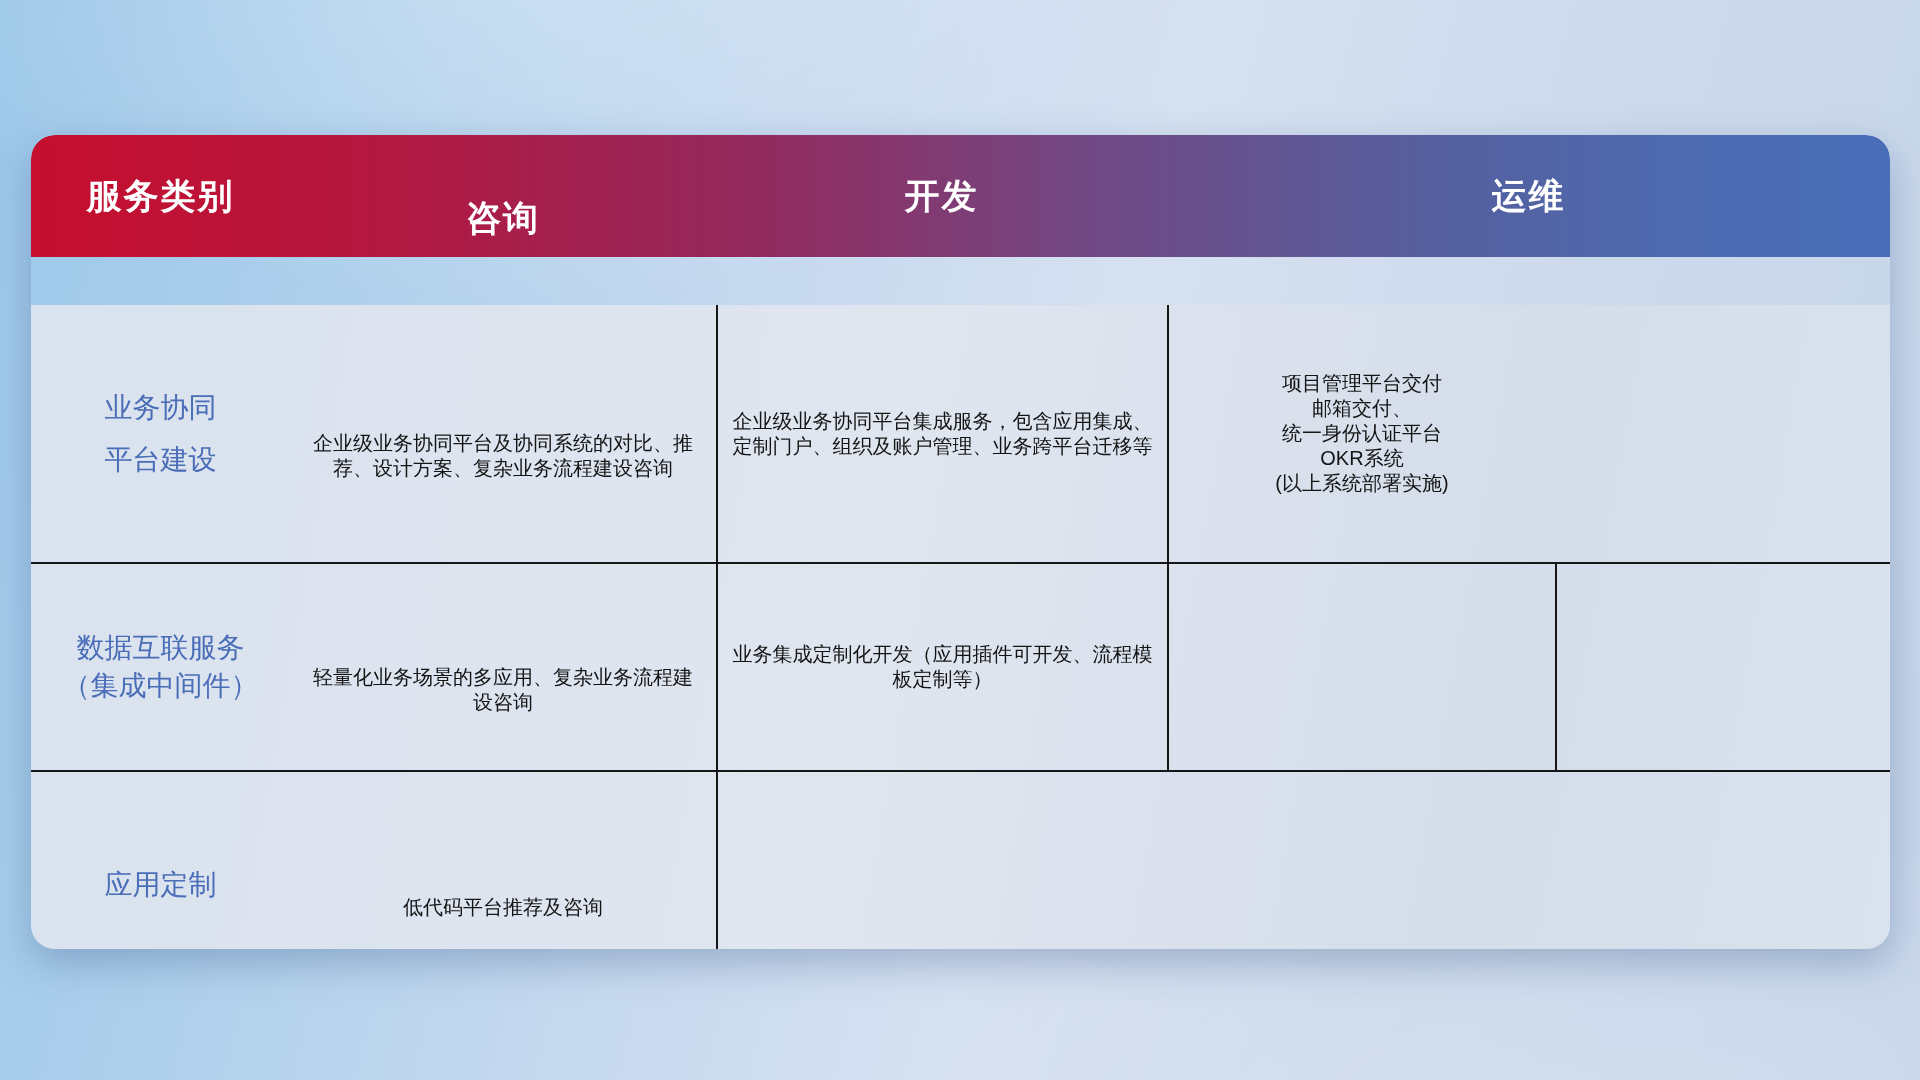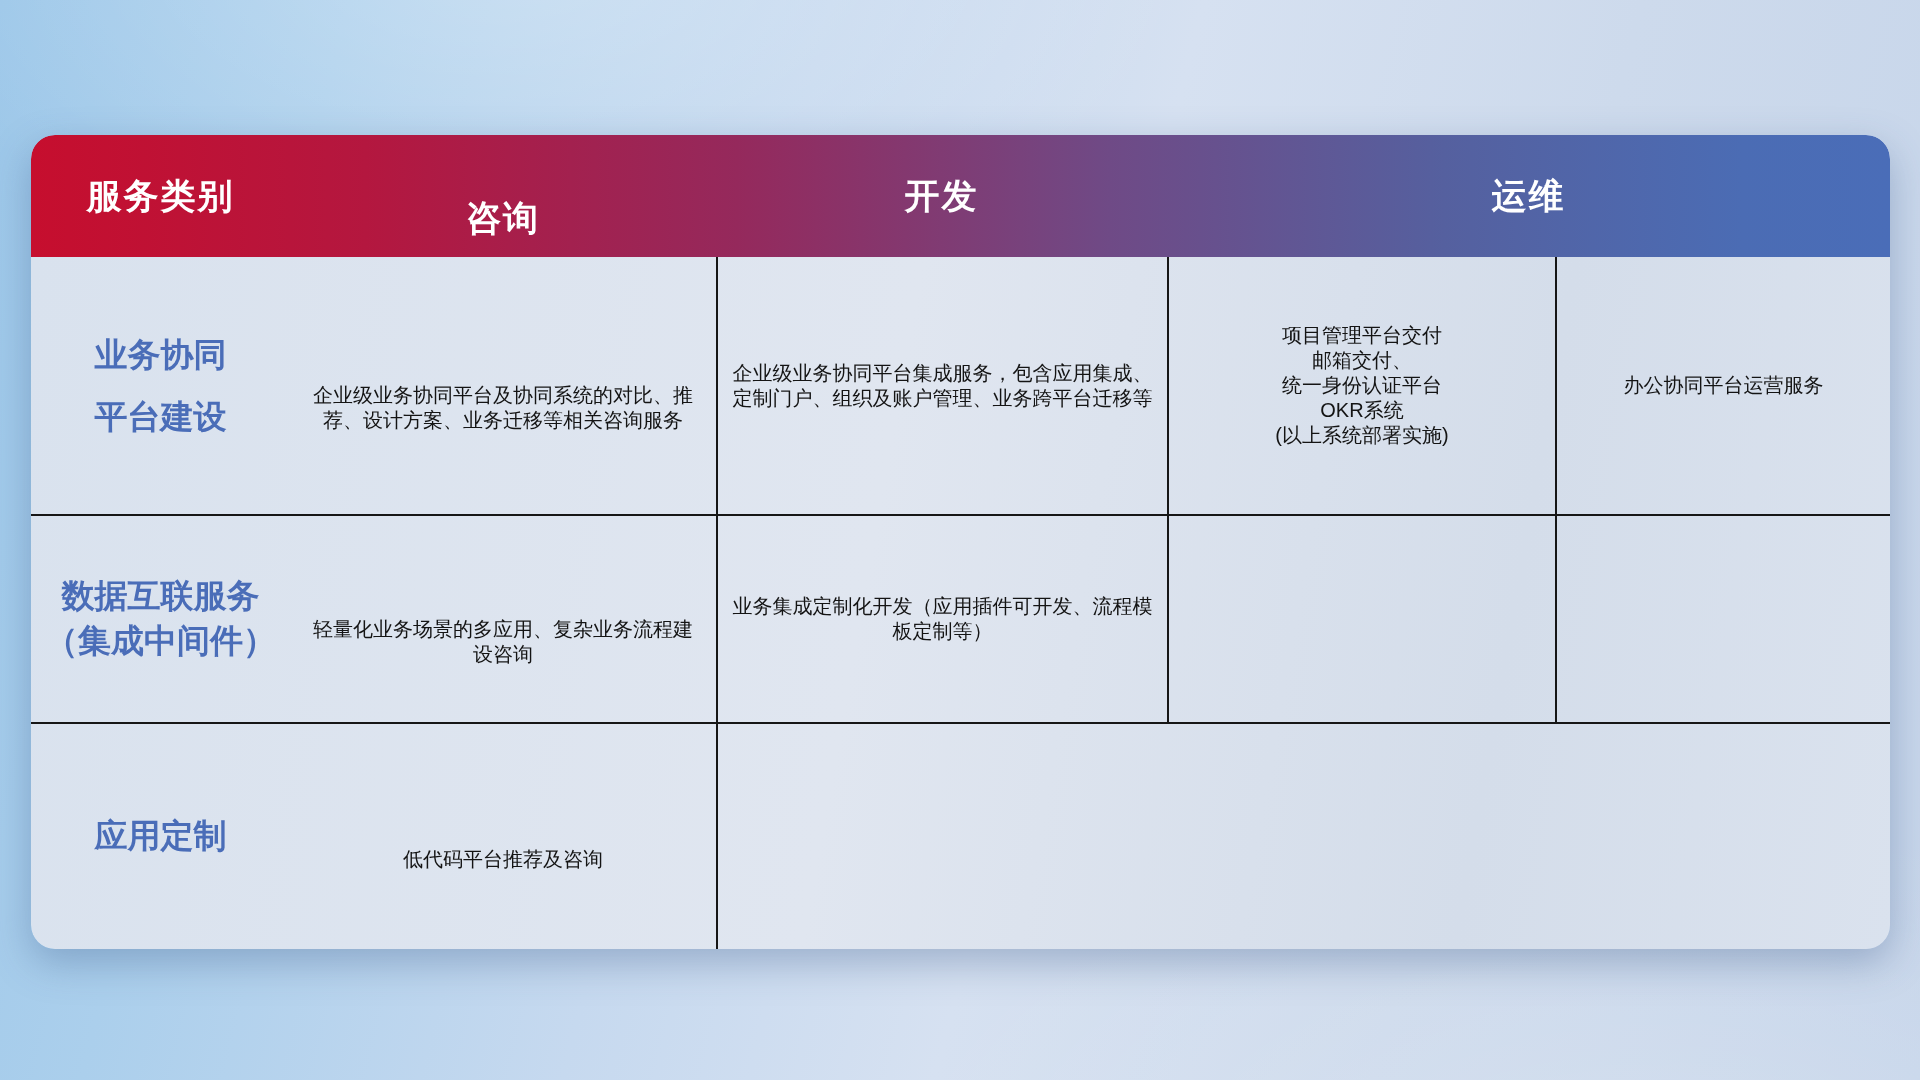--- a/index.html
+++ b/index.html
@@ -10,20 +10,21 @@
       radial-gradient(ellipse 1100px 600px at 28% -5%, rgba(255,255,255,0.30), rgba(255,255,255,0) 60%),
       radial-gradient(ellipse 1400px 700px at 85% 110%, rgba(255,255,255,0.18), rgba(255,255,255,0) 55%),
       linear-gradient(104deg,#9cc7e9 0%,#abcfec 16%,#c6d9ef 38%,#d6e1f1 55%,#cddaec 75%,#c6d5ea 100%);
   }
   .table-card{
     position:absolute;left:31px;top:135px;width:1859px;height:814px;
     border-radius:24px;
     box-shadow:0 14px 38px rgba(58,88,138,0.35);
     display:flex;flex-direction:column;
     overflow:hidden;
+    gap:48px;
   }
   .header-row{
     height:122px;flex:0 0 122px;display:flex;
     background:linear-gradient(90deg,#c60e2e 0%,#b4173f 18%,#95295c 38%,#6f4a86 58%,#55609f 76%,#4b6cb4 92%,#4a6db8 100%);
     border-radius:24px 24px 0 0;
   }
   .header-cell{
     display:flex;align-items:center;justify-content:center;
     color:#ffffff;font-size:35px;font-weight:700;letter-spacing:2px;
   }
@@ -45,49 +46,48 @@
   }
   .col-category{flex:0 0 259px;width:259px;}
   .col-consulting{flex:0 0 426px;width:426px;margin-top:45px;}
   .col-development{flex:0 0 451px;width:451px;}
   .col-delivery{flex:0 0 388px;width:388px;}
   .col-operations{flex:1;}
   .body-row .col-development,
   .body-row .col-delivery,
   .body-row .col-operations{border-left:2px solid #161616;}
   .cell.category{
-    color:#4a6db8;font-weight:700;font-size:33px;line-height:1.35;
+    color:#4a6db8;font-weight:400;font-size:28px;line-height:1.35;
   }
   .cell.category.spaced{line-height:1.85;}
 </style>
 </head>
 <body>
 
 <div class="table-card">
 
   <div class="header-row">
     <div class="header-cell col-category">服务类别</div>
     <div class="header-cell col-consulting">咨询</div>
     <div class="header-cell col-development">开发</div>
     <div class="header-cell col-operations">运维</div>
   </div>
 
   <div class="card-body">
 
     <div class="body-row row-1">
       <div class="cell category spaced col-category">业务协同
 平台建设</div>
-      <div class="cell col-consulting">企业级业务协同平台及协同系统的对比、推荐、设计方案、业务迁移等相关咨询服务</div>
+      <div class="cell col-consulting">企业级业务协同平台及协同系统的对比、推荐、设计方案、复杂业务流程建设咨询</div>
       <div class="cell col-development">企业级业务协同平台集成服务，包含应用集成、定制门户、组织及账户管理、业务跨平台迁移等</div>
       <div class="cell col-delivery">项目管理平台交付
 邮箱交付、
 统一身份认证平台
 OKR系统
 (以上系统部署实施)</div>
-      <div class="cell col-operations">办公协同平台运营服务</div>
     </div>
 
     <div class="body-row bordered row-2">
       <div class="cell category col-category">数据互联服务
 （集成中间件）</div>
       <div class="cell col-consulting">轻量化业务场景的多应用、复杂业务流程建设咨询</div>
       <div class="cell col-development">业务集成定制化开发（应用插件可开发、流程模板定制等）</div>
       <div class="cell col-delivery"></div>
       <div class="cell col-operations"></div>
     </div>

